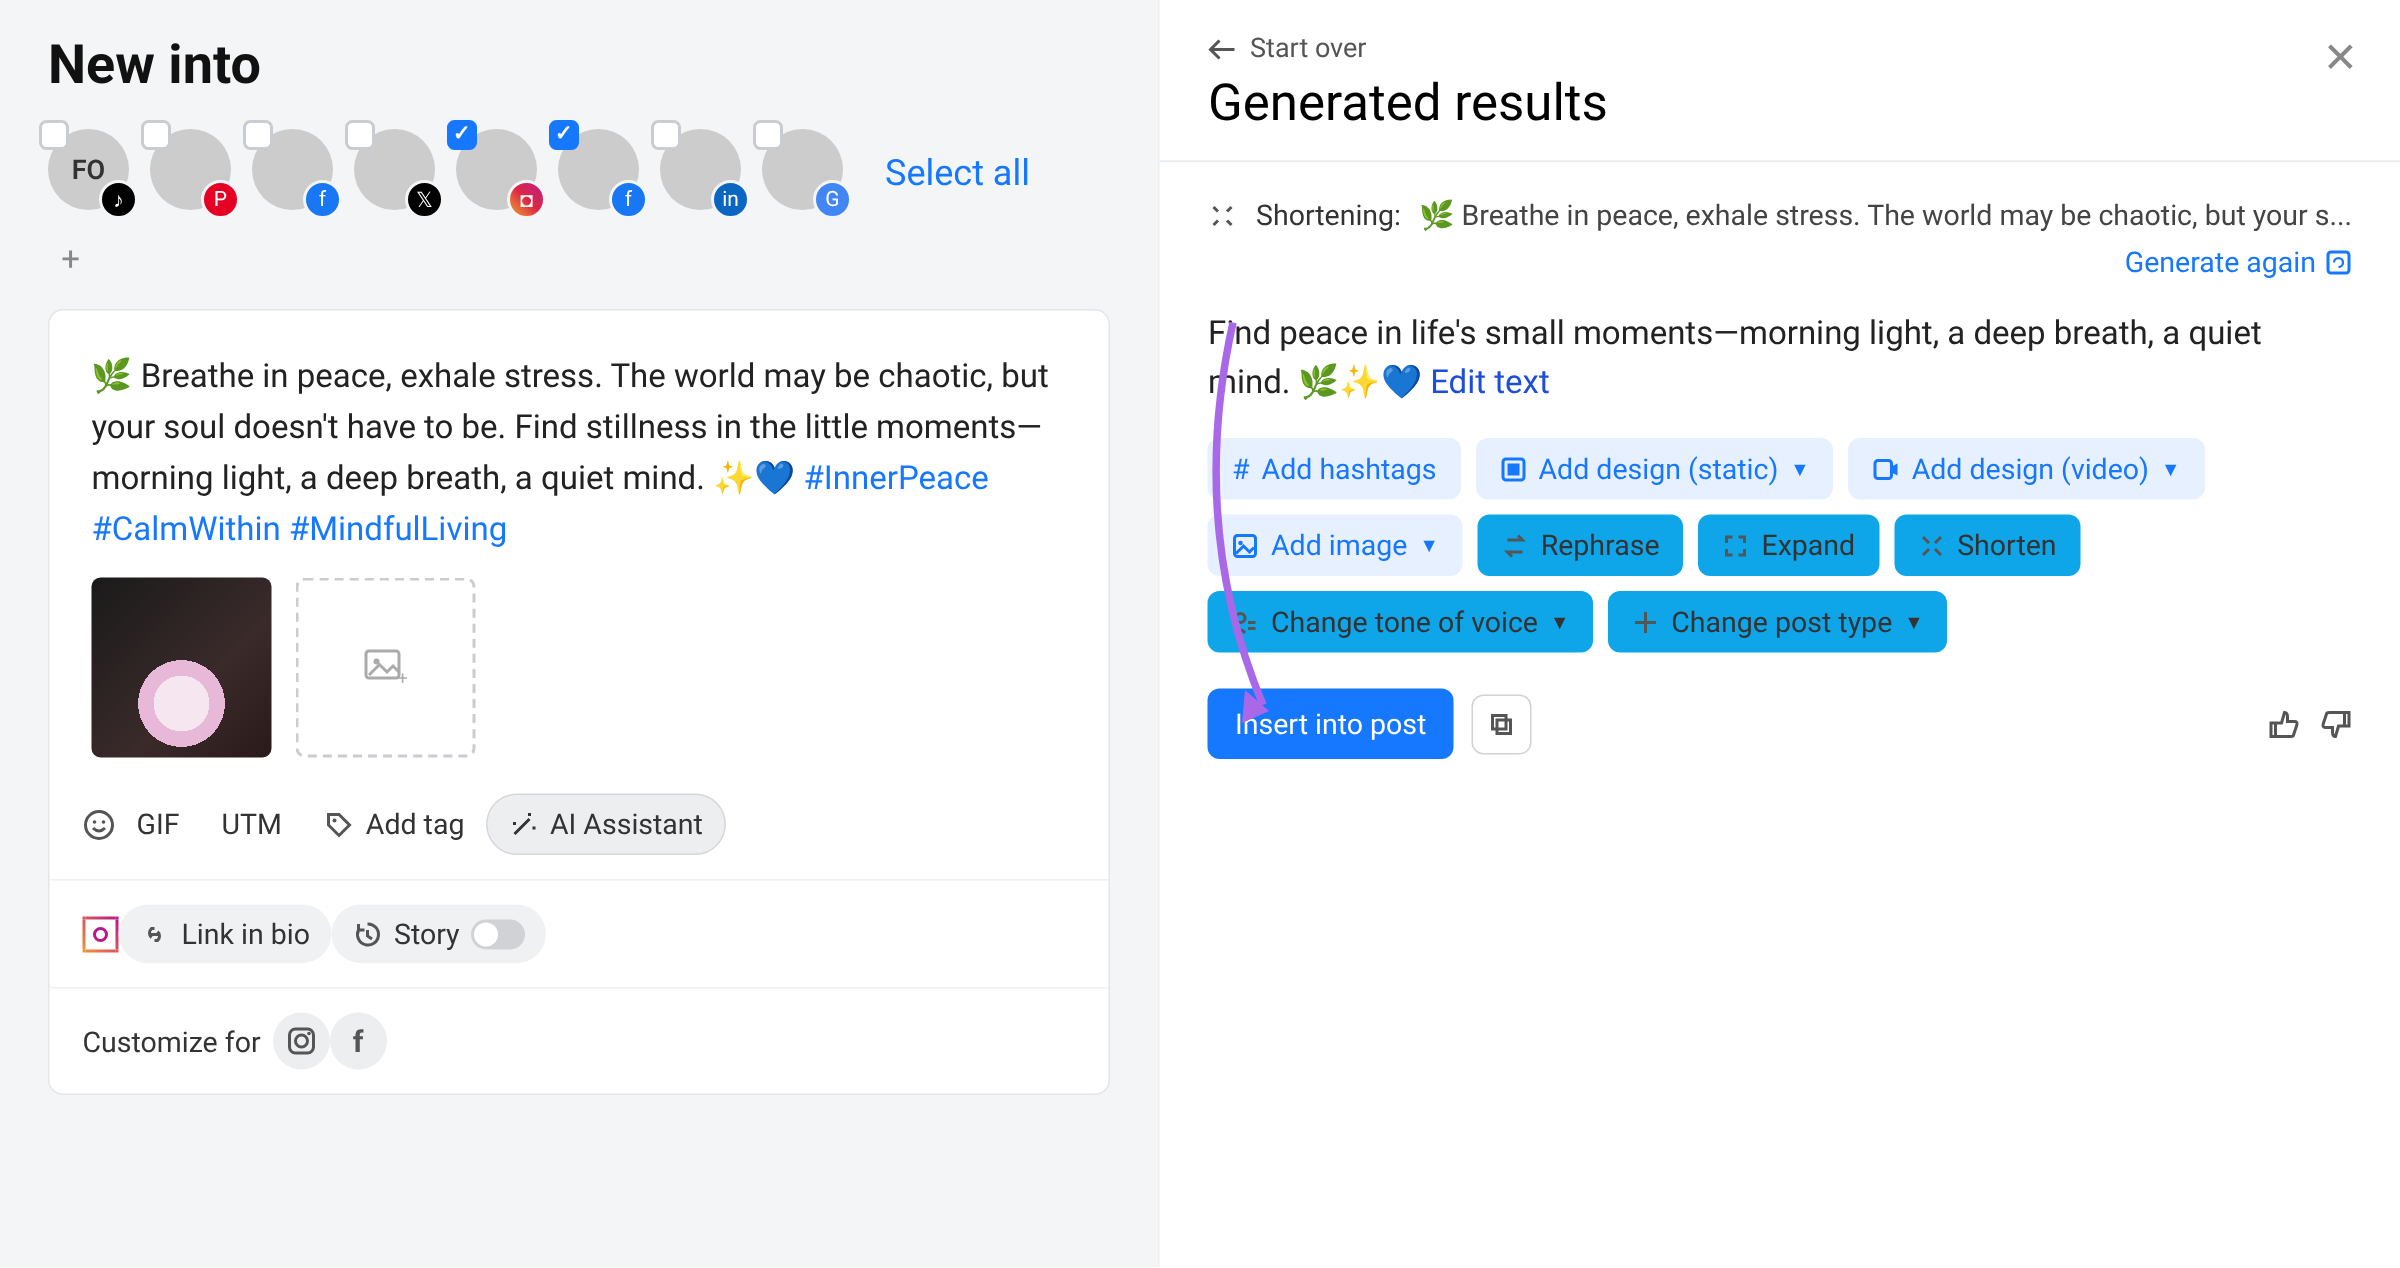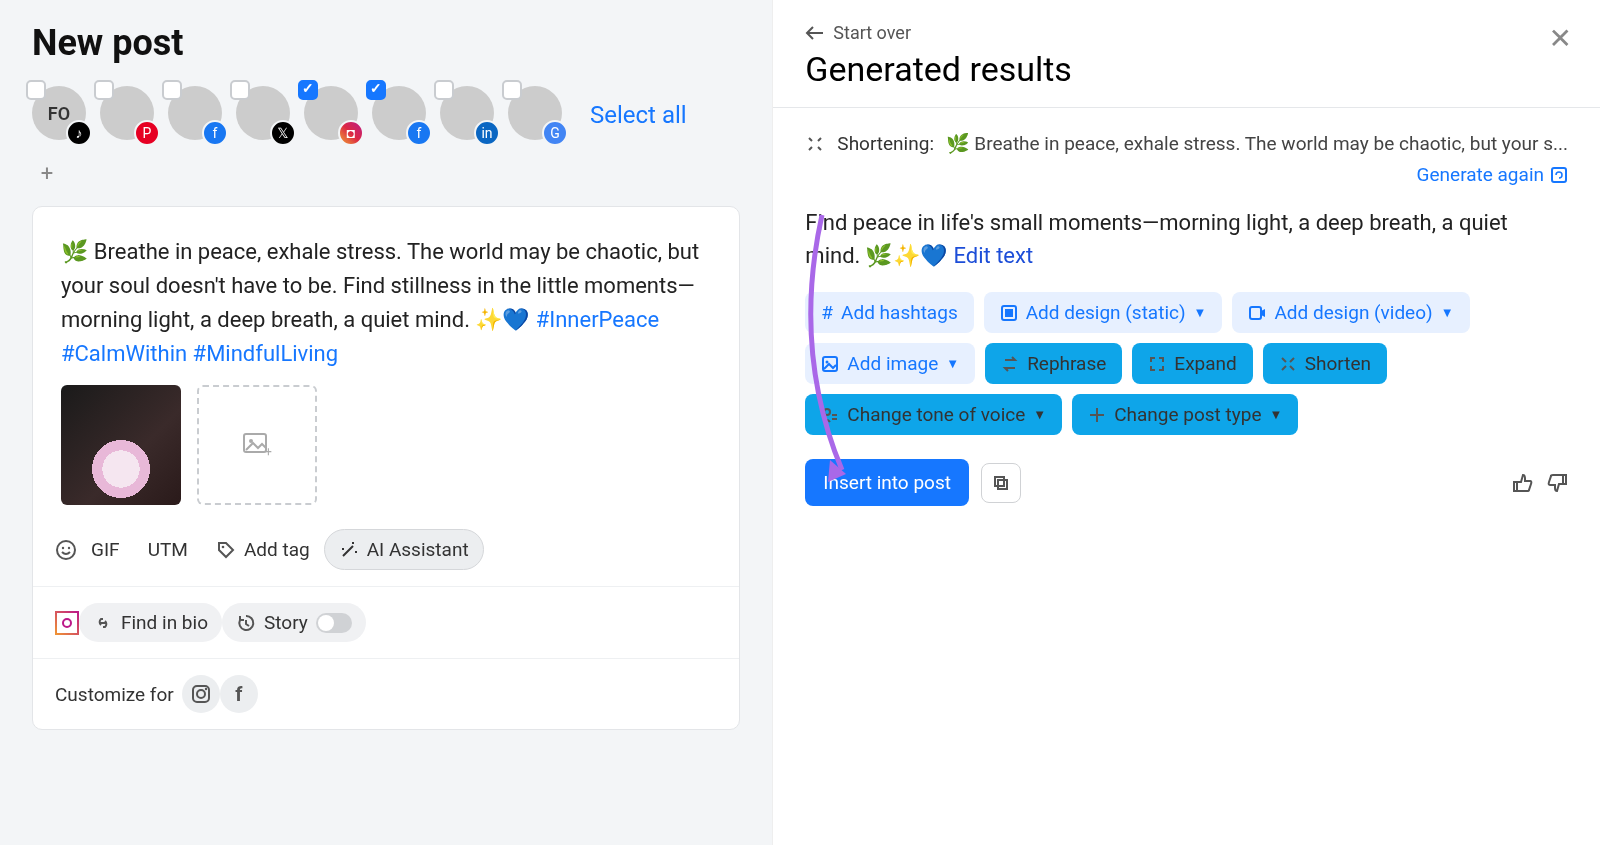--- a/index.html
+++ b/index.html
@@ -65,21 +65,21 @@
 .av3{background:radial-gradient(circle,#c8d8a8,#8aa868)}
 .av4{background:linear-gradient(90deg,#d8d0c8,#6a5a50)}
 .av5{background:#888}
 .av6{background:#eee}
 .av7{background:linear-gradient(135deg,#a8c8e8,#7aa8d8)}
 </style>
 </head>
 <body>
 
 <div class="left">
-  <h1>New post</h1>
+  <h1>New into</h1>
   <div class="accounts">
     <div class="acct">
         <div class="check"></div>
         <div class="av av1">
           <span>FO</span>
         </div>
         <div class="net tiktok">♪</div>
       </div>
     <div class="acct">
         <div class="check"></div>
@@ -161,21 +161,21 @@
         </button>
     </div>
     <div class="row2">
       <span class="ic" style="border:2px solid;border-image:linear-gradient(45deg,#f09433,#bc1888) 1;border-radius:6px;height:24px;width:24px">
           <span style="width:10px;height:10px;border:2px solid #bc1888;border-radius:50%"></span>
         </span>
       <button class="chip bd">
           <svg width="20" height="20" viewBox="0 0 20 20">
             <path d="M8 12 A4 4 0 0 1 8 6 L10 6 M12 8 A4 4 0 0 1 12 14 L10 14 M7 10 L13 10" fill="none" stroke="#555" stroke-width="2"></path>
           </svg>
-          <span>Find in bio</span>
+          <span>Link in bio</span>
         </button>
       <button class="chip bd">
           <svg width="20" height="20" viewBox="0 0 20 20">
             <path d="M10 3 A7 7 0 1 1 4 7 M4 3 L4 7 L8 7 M10 7 L10 11 L13 13" fill="none" stroke="#555" stroke-width="2"></path>
           </svg>
           <span>Story</span>
           <span class="toggle"></span>
         </button>
     </div>
     <div class="row3">

